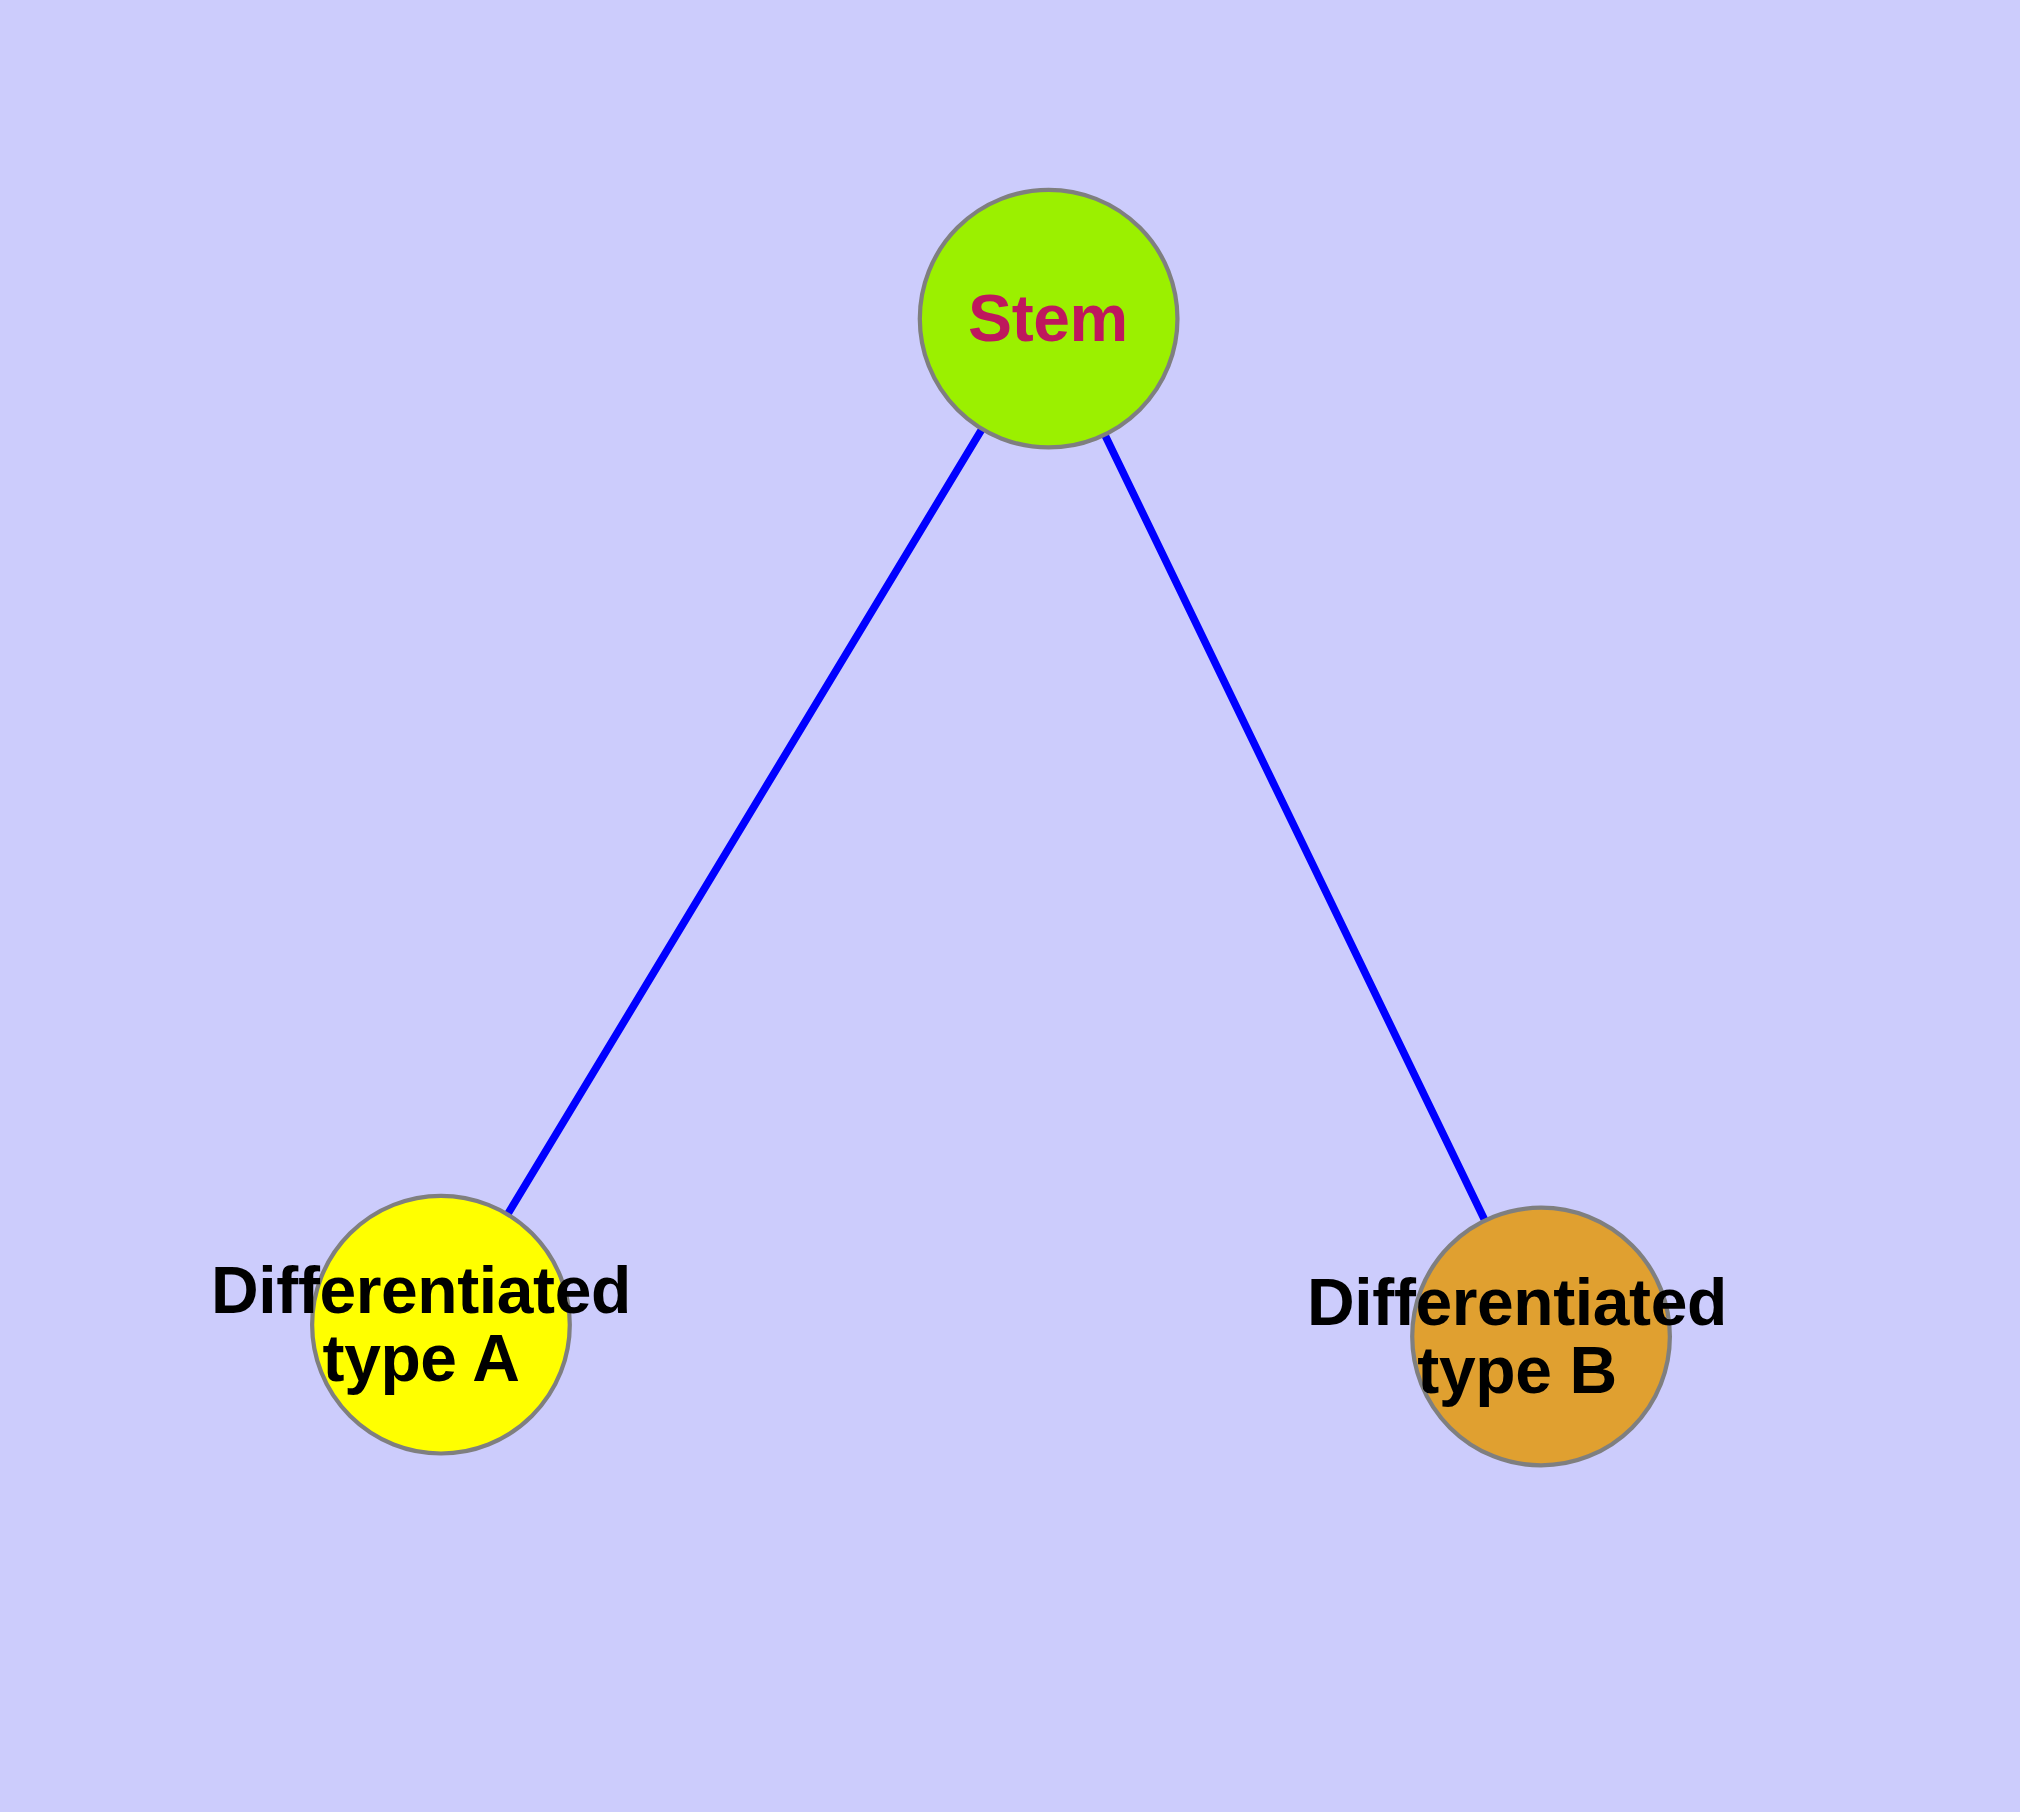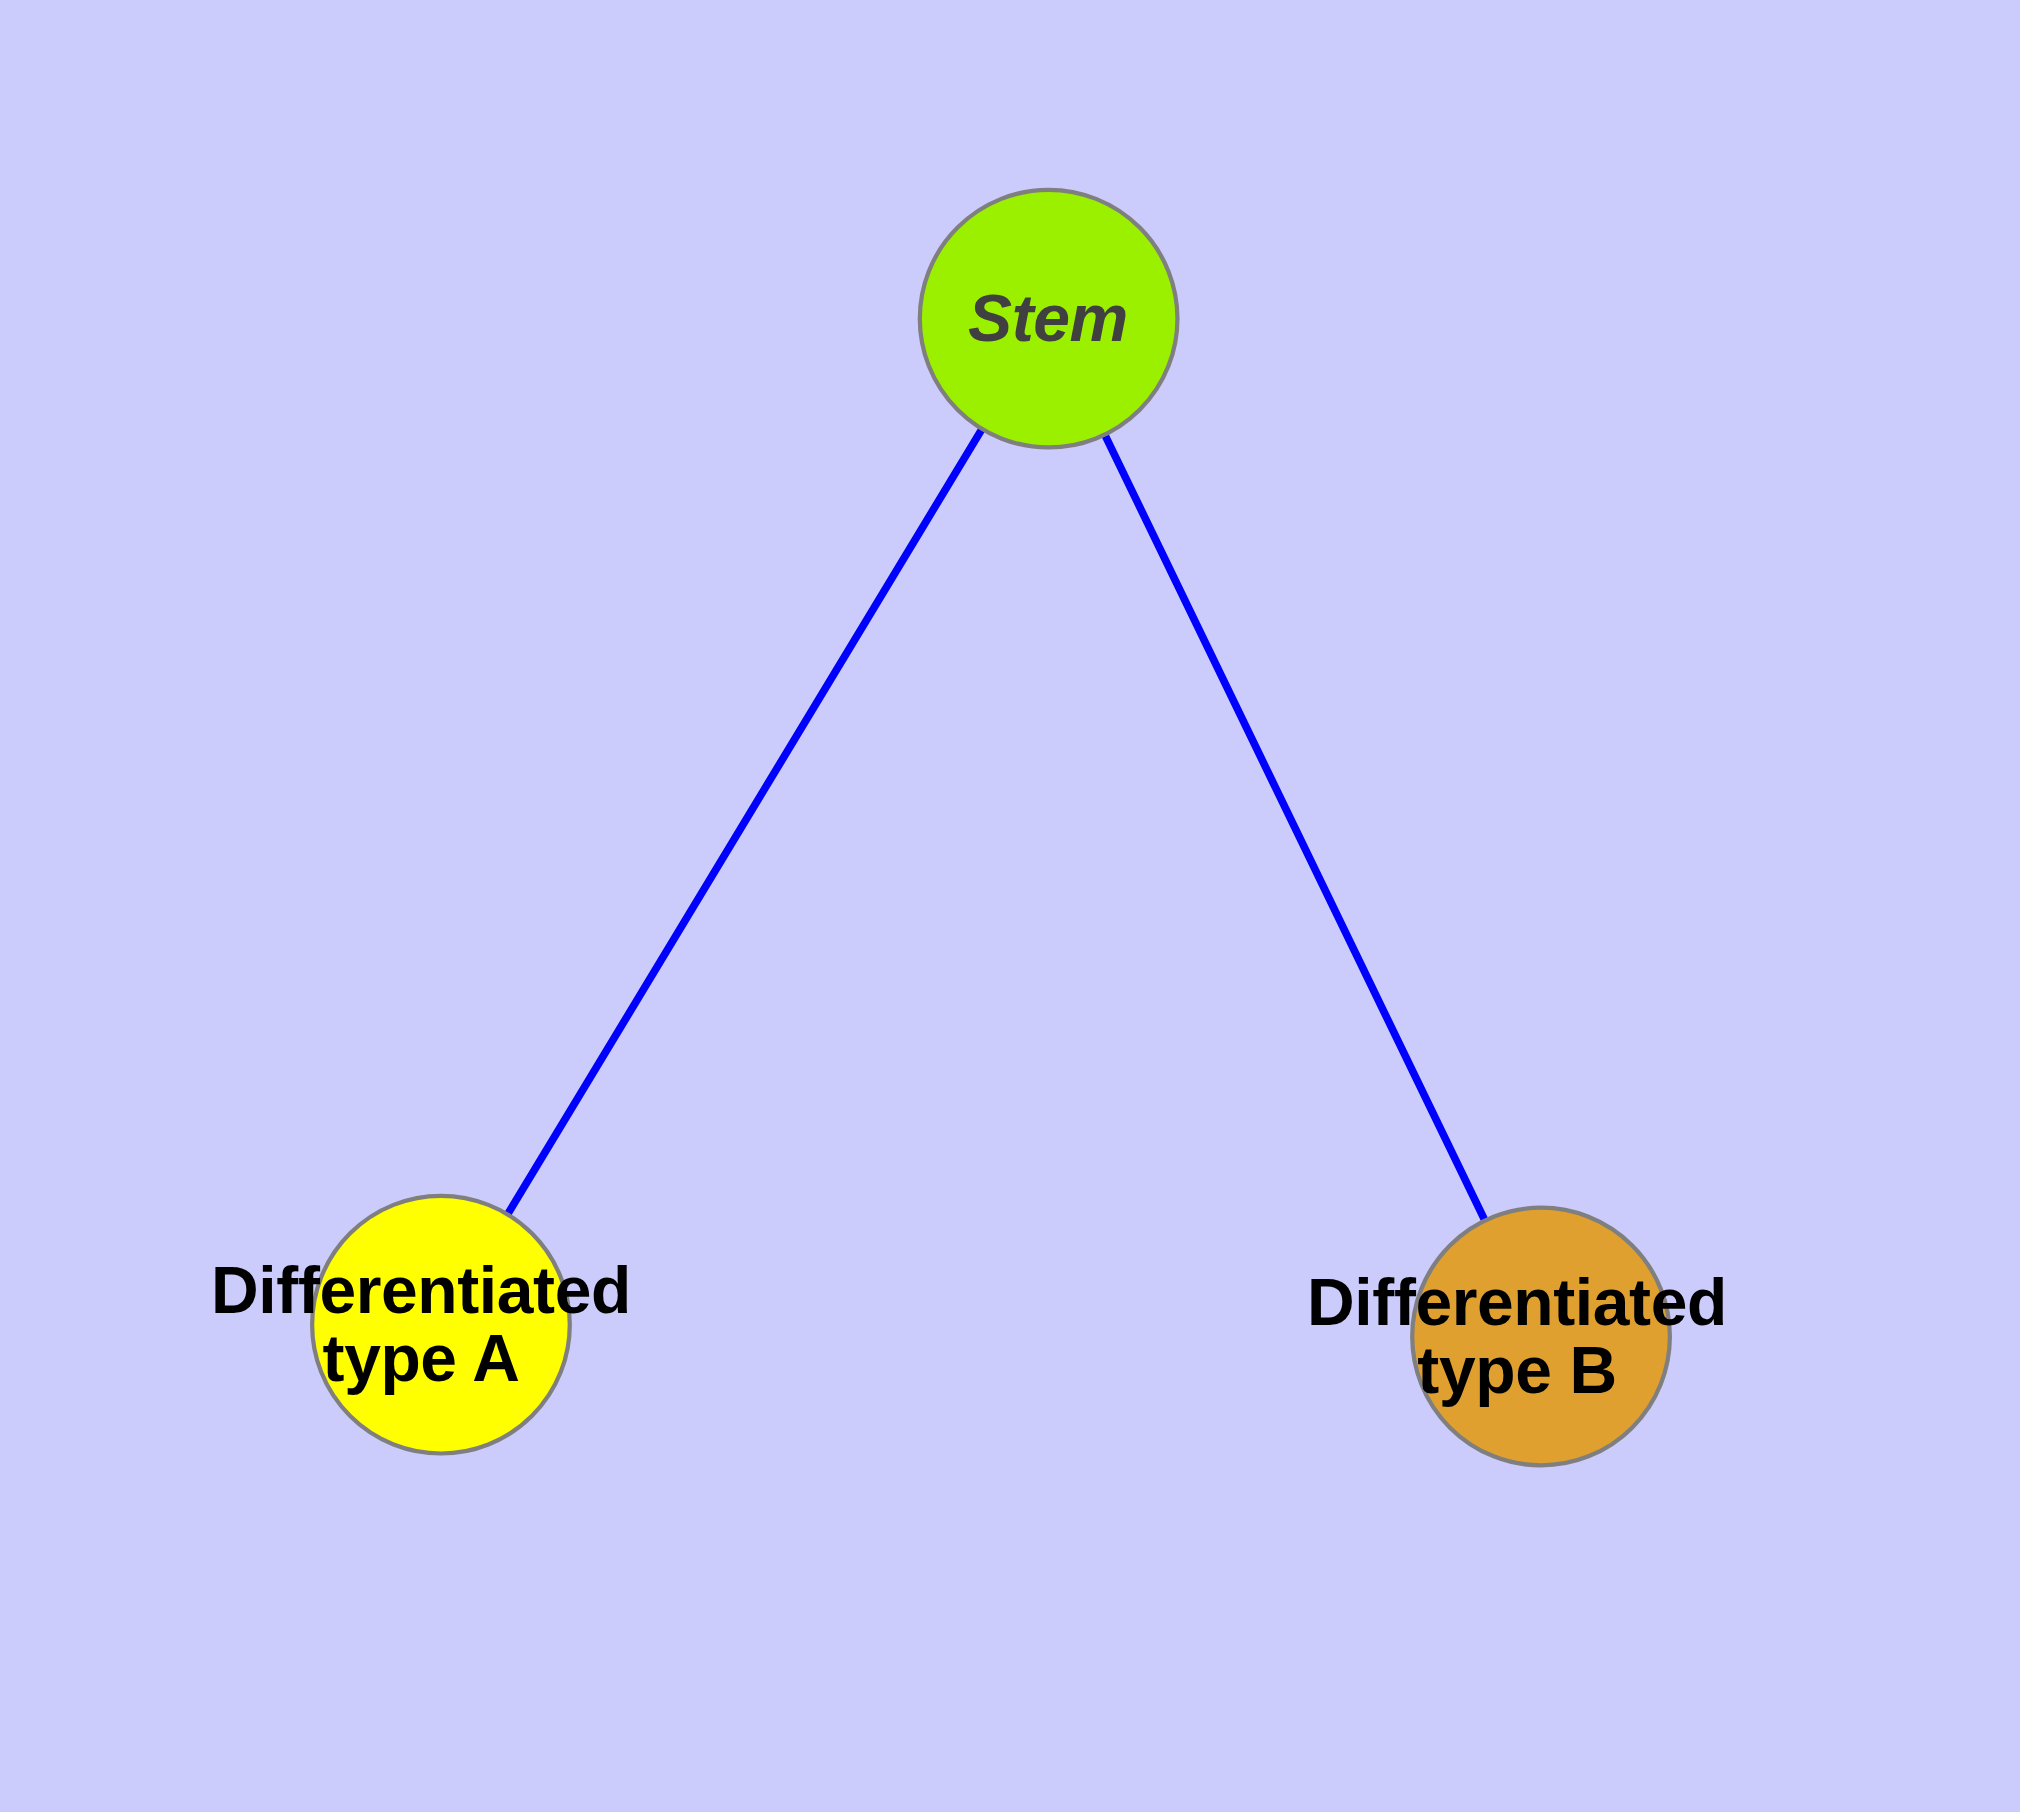--- a/index.html
+++ b/index.html
@@ -51,21 +51,21 @@
         <line x1="1237" y1="376" x2="1818" y2="1577" stroke="#0000ff" stroke-width="9" stroke-linecap="round"></line>
       </g>
 
     <g>
         <circle cx="1237" cy="376" r="152" fill="#9bf000" stroke="#7f7f7f" stroke-width="5"></circle>
         <circle cx="520" cy="1563" r="152" fill="#ffff00" stroke="#7f7f7f" stroke-width="5"></circle>
         <circle cx="1818" cy="1577" r="152" fill="#e0a030" stroke="#7f7f7f" stroke-width="5"></circle>
       </g>
   </svg>
 
-  <div class="node-label" style="left: 1048px; top: 319px; color: #404040; font-style: italic;">Stem</div>
+  <div class="node-label" style="left: 1048px; top: 319px; color: #be185d;">Stem</div>
 
   <div class="node-label" style="left: 421px; top: 1325px; color: rgb(0, 0, 0);">Differentiated
 type A</div>
 
   <div class="node-label" style="left: 1517px; top: 1337px; color: rgb(0, 0, 0);">Differentiated
 type B</div>
 
 </div>
 
 

